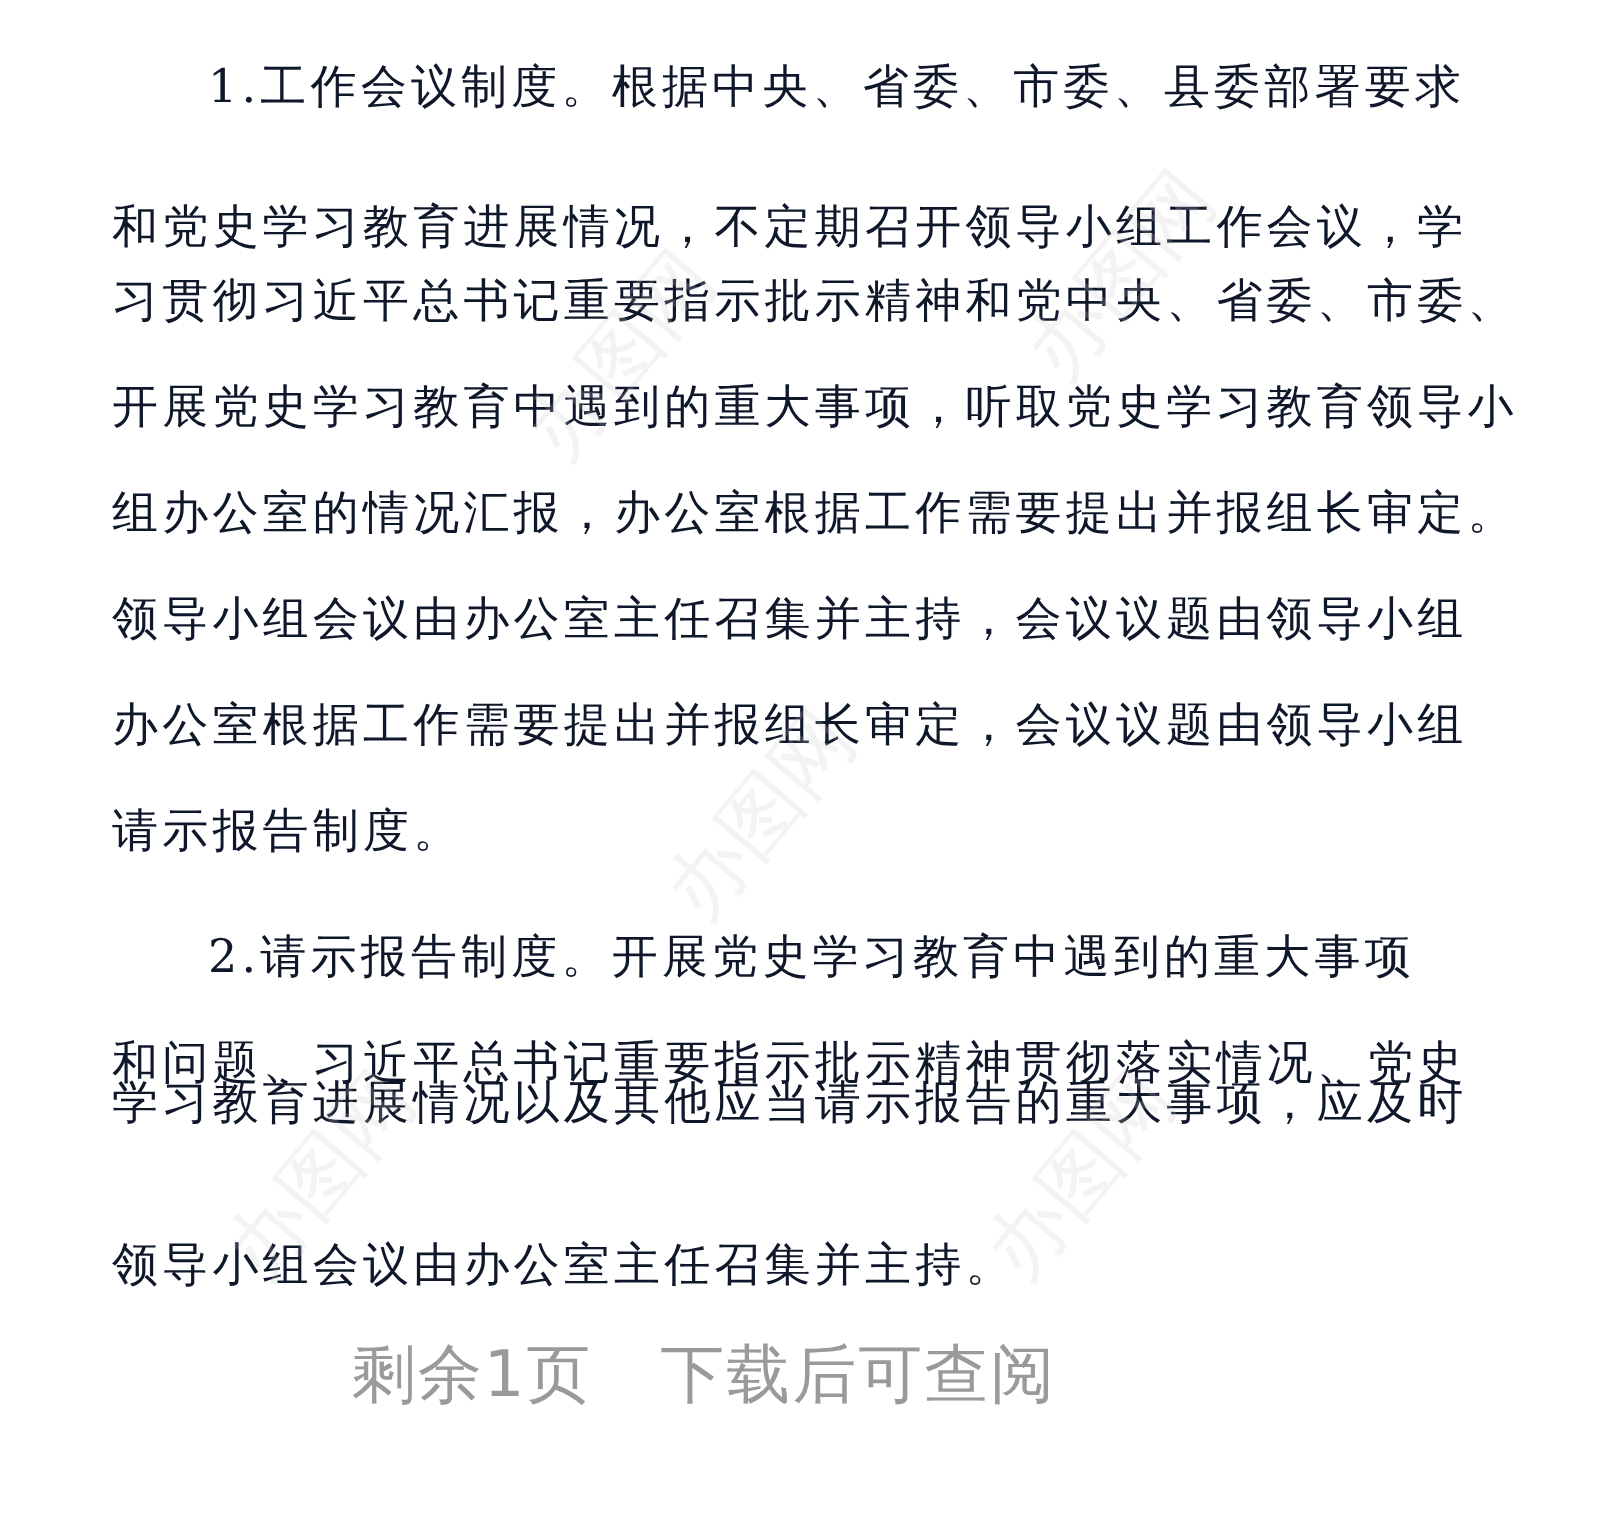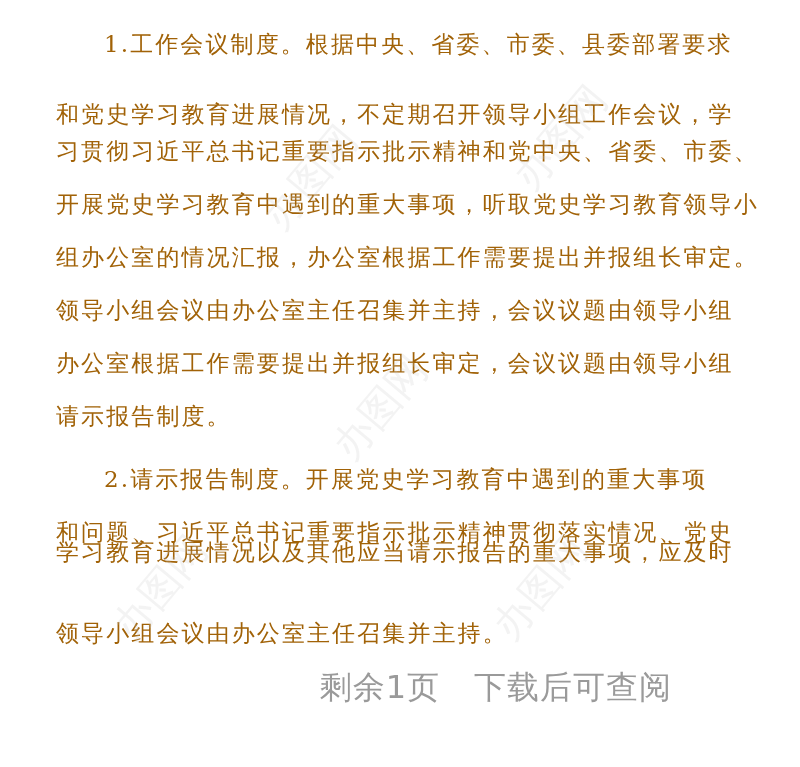--- a/index.html
+++ b/index.html
@@ -1,21 +1,21 @@
 <!DOCTYPE html>
 <html><head>
   <meta charset="utf-8">
   <style>
     html, body { margin: 0; padding: 0; background: #ffffff; }
     body { width: 800px; height: 767px; position: relative; overflow: hidden;
            font-family: "DejaVu Serif", "Liberation Serif", serif; color: #222; }
     .line { position: absolute; left: 56px; font-size: 23px; line-height: 32px;
-            letter-spacing: 2.1px; white-space: nowrap; color: #a16207; }
+            letter-spacing: 2.1px; white-space: nowrap; color: #0f172a; }
     .indent { left: 104px; }
-    .more { position: absolute; left: 0; width: 672px; top: 666px; text-align: right;
+    .more { position: absolute; left: 16px; width: 672px; top: 666px; text-align: center;
             font-family: "DejaVu Sans", "Liberation Sans", sans-serif; font-size: 32px;
             color: #9a9a9a; letter-spacing: 1px; }
     .more span + span { margin-left: 34px; }
     .wm { position: absolute; font-family: "DejaVu Sans", sans-serif; font-size: 40px;
           color: rgba(200,200,200,0.22); transform: rotate(-50deg); pointer-events: none; }
   </style>
 </head>
 <body>
 
 <div>

